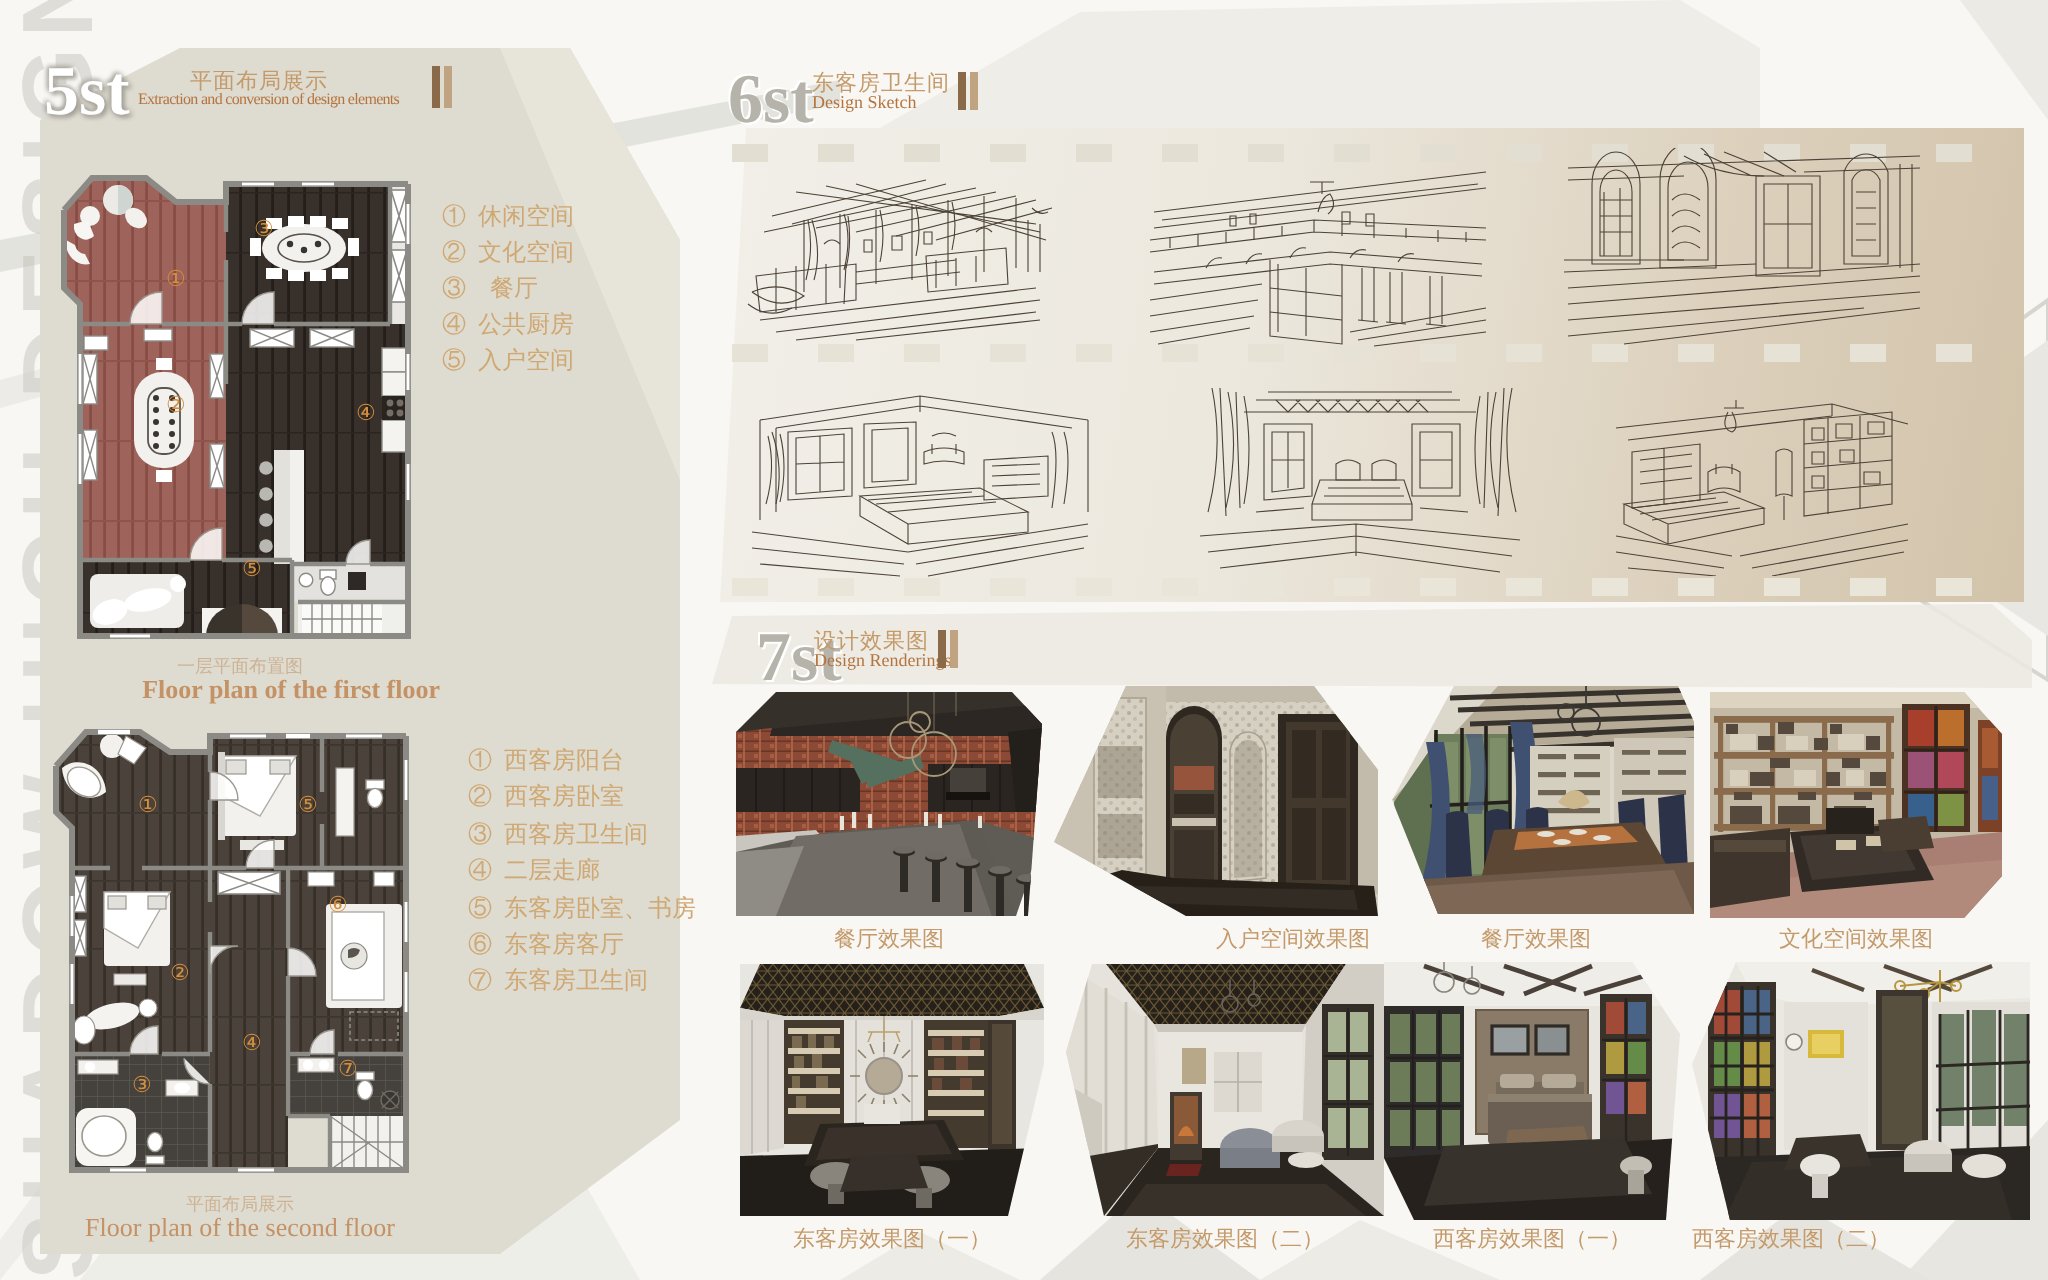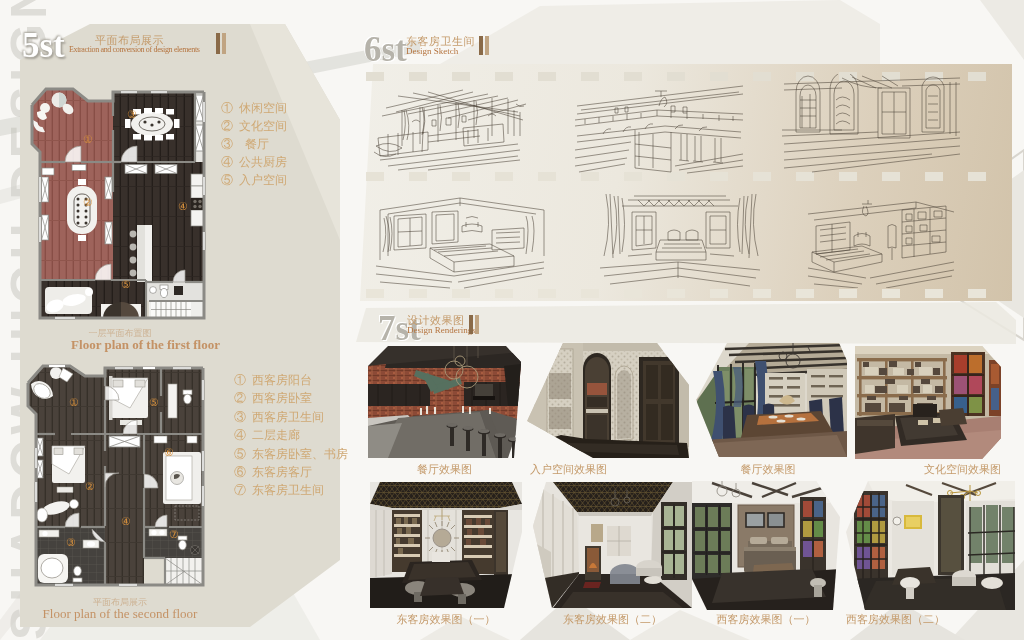--- a/index.html
+++ b/index.html
@@ -797,21 +797,21 @@
         <rect x="134" y="22" width="12" height="34"></rect>
       <rect x="119" y="61" width="12" height="36"></rect>
         <rect x="134" y="61" width="12" height="36"></rect>
     </g>
     <rect x="152" y="10" width="10" height="94" fill="#c2bbab"></rect>
     <polygon points="0,102 34,92 60,96 160,100 162,115 36,115" fill="#262019"></polygon>
     <polygon points="40,100 150,102 152,112 34,108" fill="#332c24"></polygon>
   </g>
 </svg>
 
-<div class="abs" style="left:530px;top:462px;width:155px;text-align:left;font-size:11px;color:#c49a6a;">入户空间效果图</div>
+<div class="abs" style="left:530px;top:462px;width:155px;text-align:right;font-size:11px;color:#c49a6a;">入户空间效果图</div>
 
 <svg class="abs" style="left:689px;top:343px;" width="158" height="114" viewBox="0 0 158 114">
   <defs>
     <clipPath id="cp3">
         <polygon points="7,57 38,0 150,0 158,18 158,114 30,114"></polygon>
       </clipPath>
   </defs>
   <g clip-path="url(#cp3)">
     <rect x="0" y="0" width="158" height="114" fill="#ddd8cc"></rect>
     <polygon points="7,57 60,0 158,0 158,26 66,30 22,62" fill="#b5ab97"></polygon>
@@ -962,21 +962,21 @@
           <rect x="63" y="74" width="10" height="5"></rect>
           <rect x="78" y="72" width="8" height="5"></rect>
         </g>
     </g>
     <polygon points="0,72 40,68 40,102 0,108" fill="#3f352c"></polygon>
     <rect x="2" y="74" width="36" height="6" fill="#55493c"></rect>
     <polygon points="84,64 108,62 112,78 86,80" fill="#4a3e32"></polygon>
   </g>
 </svg>
 
-<div class="abs" style="left:855px;top:462px;width:146px;text-align:right;font-size:11px;color:#c49a6a;">文化空间效果图</div>
+<div class="abs" style="left:855px;top:462px;width:146px;text-align:center;font-size:11px;color:#c49a6a;">文化空间效果图</div>
 
 <svg class="abs" style="left:370px;top:482px;" width="152" height="126" viewBox="0 0 152 126">
   <defs>
     <clipPath id="cp5">
         <polygon points="0,0 152,0 152,50 134,126 0,126"></polygon>
       </clipPath>
     <pattern id="latticeceil" width="11" height="7" patternUnits="userSpaceOnUse">
       <rect width="11" height="7" fill="#26201b"></rect>
       <path d="M0,7 L5.5,0 L11,7 M0,0 L5.5,7 L11,0 M0,3.5 H11" stroke="#685732" stroke-width="0.6" fill="none"></path>
     </pattern>

